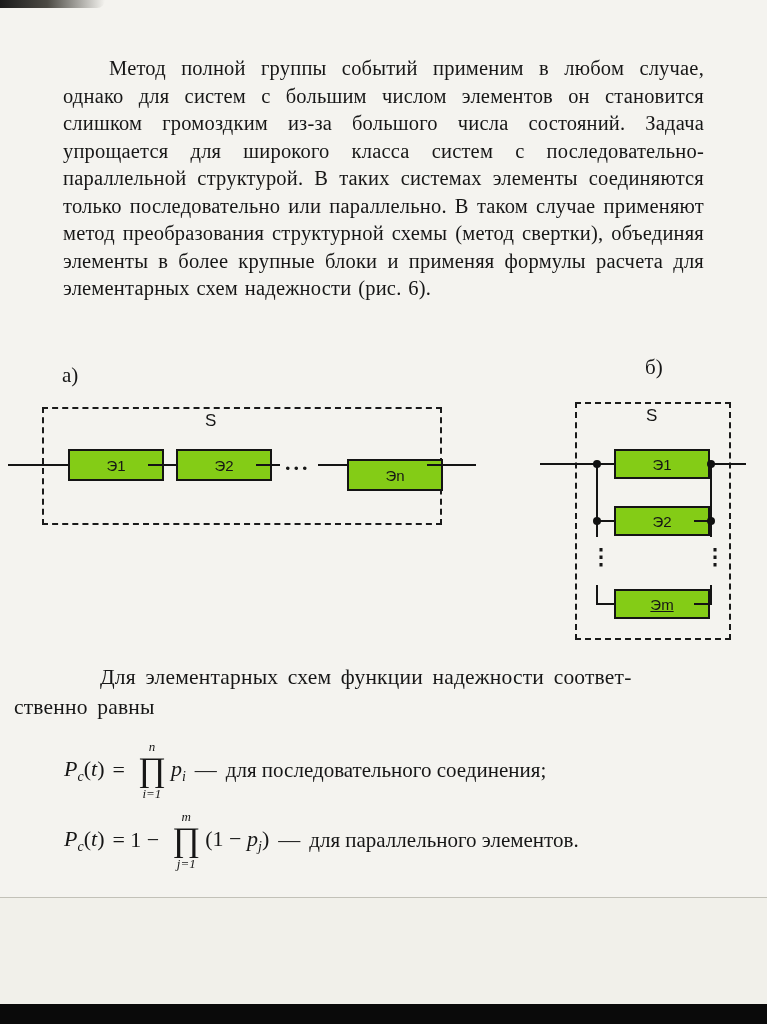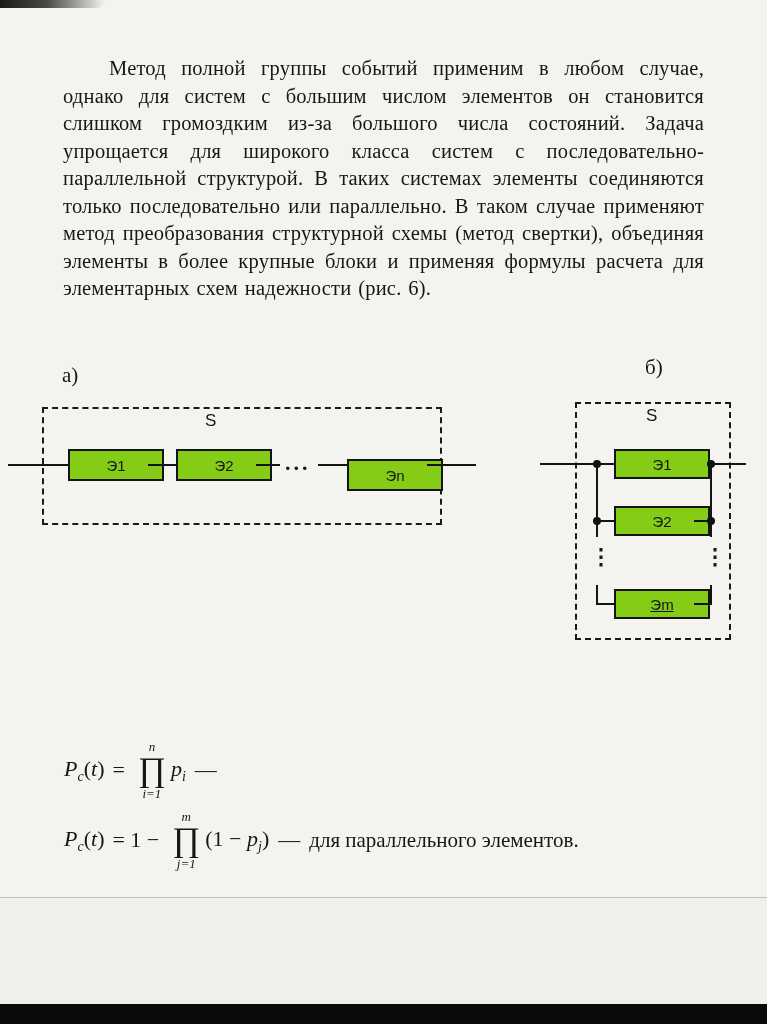--- a/index.html
+++ b/index.html
@@ -141,31 +141,33 @@
 
     <div class="jdot" style="left:593px; top:460px;"></div>
     <div class="jdot" style="left:707px; top:460px;"></div>
     <div class="jdot" style="left:593px; top:517px;"></div>
     <div class="jdot" style="left:707px; top:517px;"></div>
 
     <div class="vdots" style="left:590px; top:546px;">⋮</div>
     <div class="vdots" style="left:704px; top:546px;">⋮</div>
   </div>
 
+  <p class="para-rel"><span class="first">Для элементарных схем функции надежности соответ-</span><br><span>ственно равны</span></p>
 
   <div class="formula" style="left:64px; top:740px;">
     <span class="mgroup"><span class="mvar">P</span><sub class="msub">c</sub><span class="mrm">(</span><span class="mvar">t</span><span class="mrm">)</span></span>
     <span class="mrm eq">=</span>
     <span class="prod-stack">
       <span class="lim">n</span>
       <span class="prod-sym">∏</span>
       <span class="lim">i=1</span>
     </span>
     <span class="mgroup"><span class="mvar">p</span><sub class="msub">i</sub></span>
     <span class="mdash">—</span>
+    <span class="caption">для последовательного соединения;</span>
   </div>
 
   <div class="formula" style="left:64px; top:810px;">
     <span class="mgroup"><span class="mvar">P</span><sub class="msub">c</sub><span class="mrm">(</span><span class="mvar">t</span><span class="mrm">)</span></span>
     <span class="mrm eq">= 1 −</span>
     <span class="prod-stack">
       <span class="lim">m</span>
       <span class="prod-sym">∏</span>
       <span class="lim">j=1</span>
     </span>

